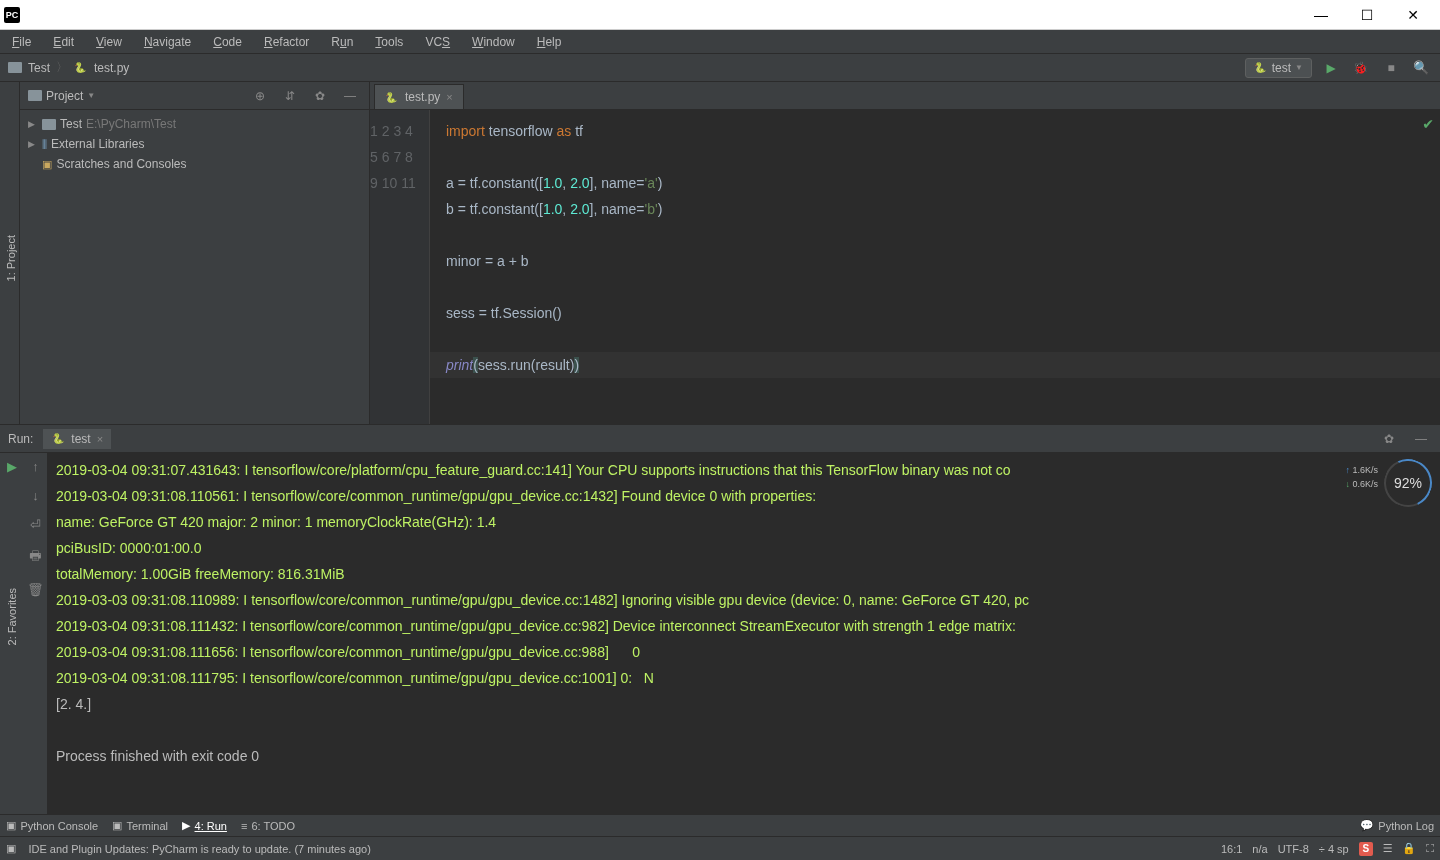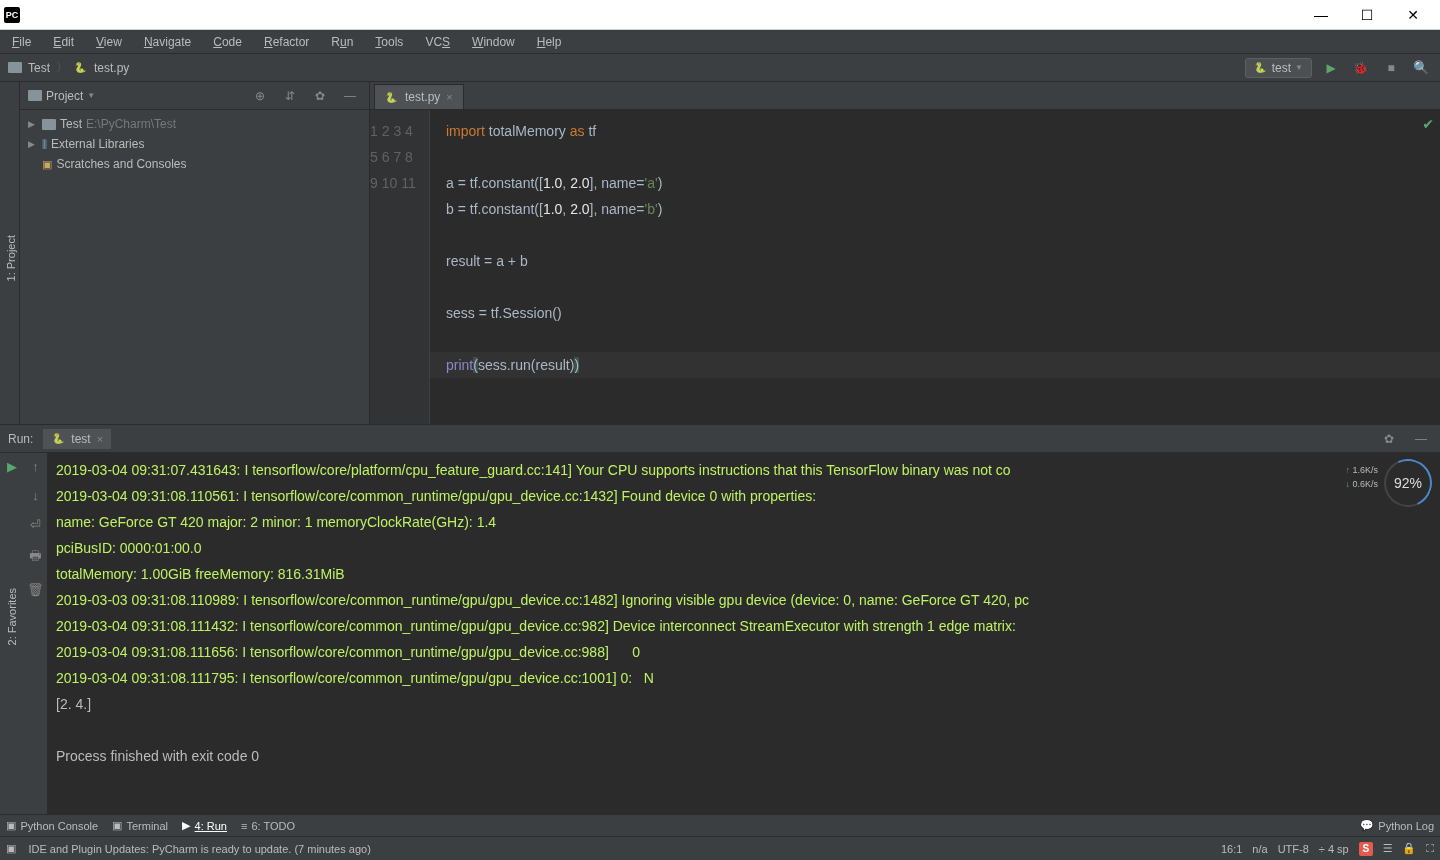--- a/index.html
+++ b/index.html
@@ -36,24 +36,24 @@
 .tree-lbl{color:#bbb}
 .tree-path{color:#787878}
 .editor-area{flex:1;display:flex;flex-direction:column;min-width:0}
 .tabs{height:28px;background:#3c3f41;display:flex;align-items:flex-end;border-bottom:1px solid #2b2b2b;padding-left:4px}
 .tab{background:#4e5254;padding:5px 10px;display:flex;align-items:center;gap:6px;border:1px solid #2b2b2b;border-bottom:none}
 .tab-close{color:#888;font-size:11px}
 .editor{flex:1;display:flex;background:#2b2b2b;font-family:Consolas,monospace;font-size:14px;position:relative;min-height:0}
 .gutter{width:60px;background:#313335;color:#606366;text-align:left;padding:8px 12px 0 0;line-height:26px;border-right:1px solid #404040}
 .code{flex:1;padding:8px 0 0 16px;line-height:26px;color:#a9b7c6;white-space:pre;overflow:hidden}
 .kw{color:#cc7832}
-.num{color:#e5e5e5}
+.num{color:#5eead4}
 .str{color:#6a8759}
 .par{color:#a9b7c6}
-.builtin{color:#8888c6;}
+.builtin{color:#8888c6;font-style:italic}
 .hl-line{background:#323232;display:block;margin-left:-16px;padding-left:16px}
 .hl-paren{background:#3b514d}
 .check{position:absolute;top:6px;right:6px;color:#59a869;font-size:14px}
 .bottom{height:390px;display:flex;flex-direction:column;border-top:1px solid #2b2b2b}
 .run-head{height:28px;background:#3c3f41;display:flex;align-items:center;padding:0 8px;gap:8px;border-bottom:1px solid #2b2b2b;justify-content:space-between}
 .run-head-left{display:flex;align-items:center;gap:10px}
 .run-tab{background:#4e5254;padding:3px 8px;display:flex;align-items:center;gap:6px}
 .run-head-right{display:flex;gap:10px;color:#888}
 .run-body{flex:1;display:flex;min-height:0}
 .run-tools{width:24px;background:#3c3f41;display:flex;flex-direction:column;align-items:center;padding-top:6px;gap:14px}
@@ -180,26 +180,26 @@
 <span>2</span>
 <span>3</span>
 <span>4</span>
 <span>5</span>
 <span>6</span>
 <span>7</span>
 <span>8</span>
 <span>9</span>
 <span>10</span>
 <span>11</span></div>
-      <div class="code"><span class="kw">import</span> <span>totalMemory</span> <span class="kw">as</span> <span>tf</span>
+      <div class="code"><span class="kw">import</span> <span>tensorflow</span> <span class="kw">as</span> <span>tf</span>
 
 <span>a = tf.constant([</span><span class="num">1.0</span><span>, </span><span class="num">2.0</span><span>], </span><span class="par">name</span><span>=</span><span class="str">'a'</span><span>)</span>
 <span>b = tf.constant([</span><span class="num">1.0</span><span>, </span><span class="num">2.0</span><span>], </span><span class="par">name</span><span>=</span><span class="str">'b'</span><span>)</span>
 
-<span>result = a + b</span>
+<span>minor = a + b</span>
 
 <span>sess = tf.Session()</span>
 
 <span class="hl-line"><span class="builtin">print</span><span class="hl-paren">(</span>sess.run(result)<span class="hl-paren">)</span></span>
 </div>
       <span class="check">✔</span>
     </div>
   </div>
 </div>
 

